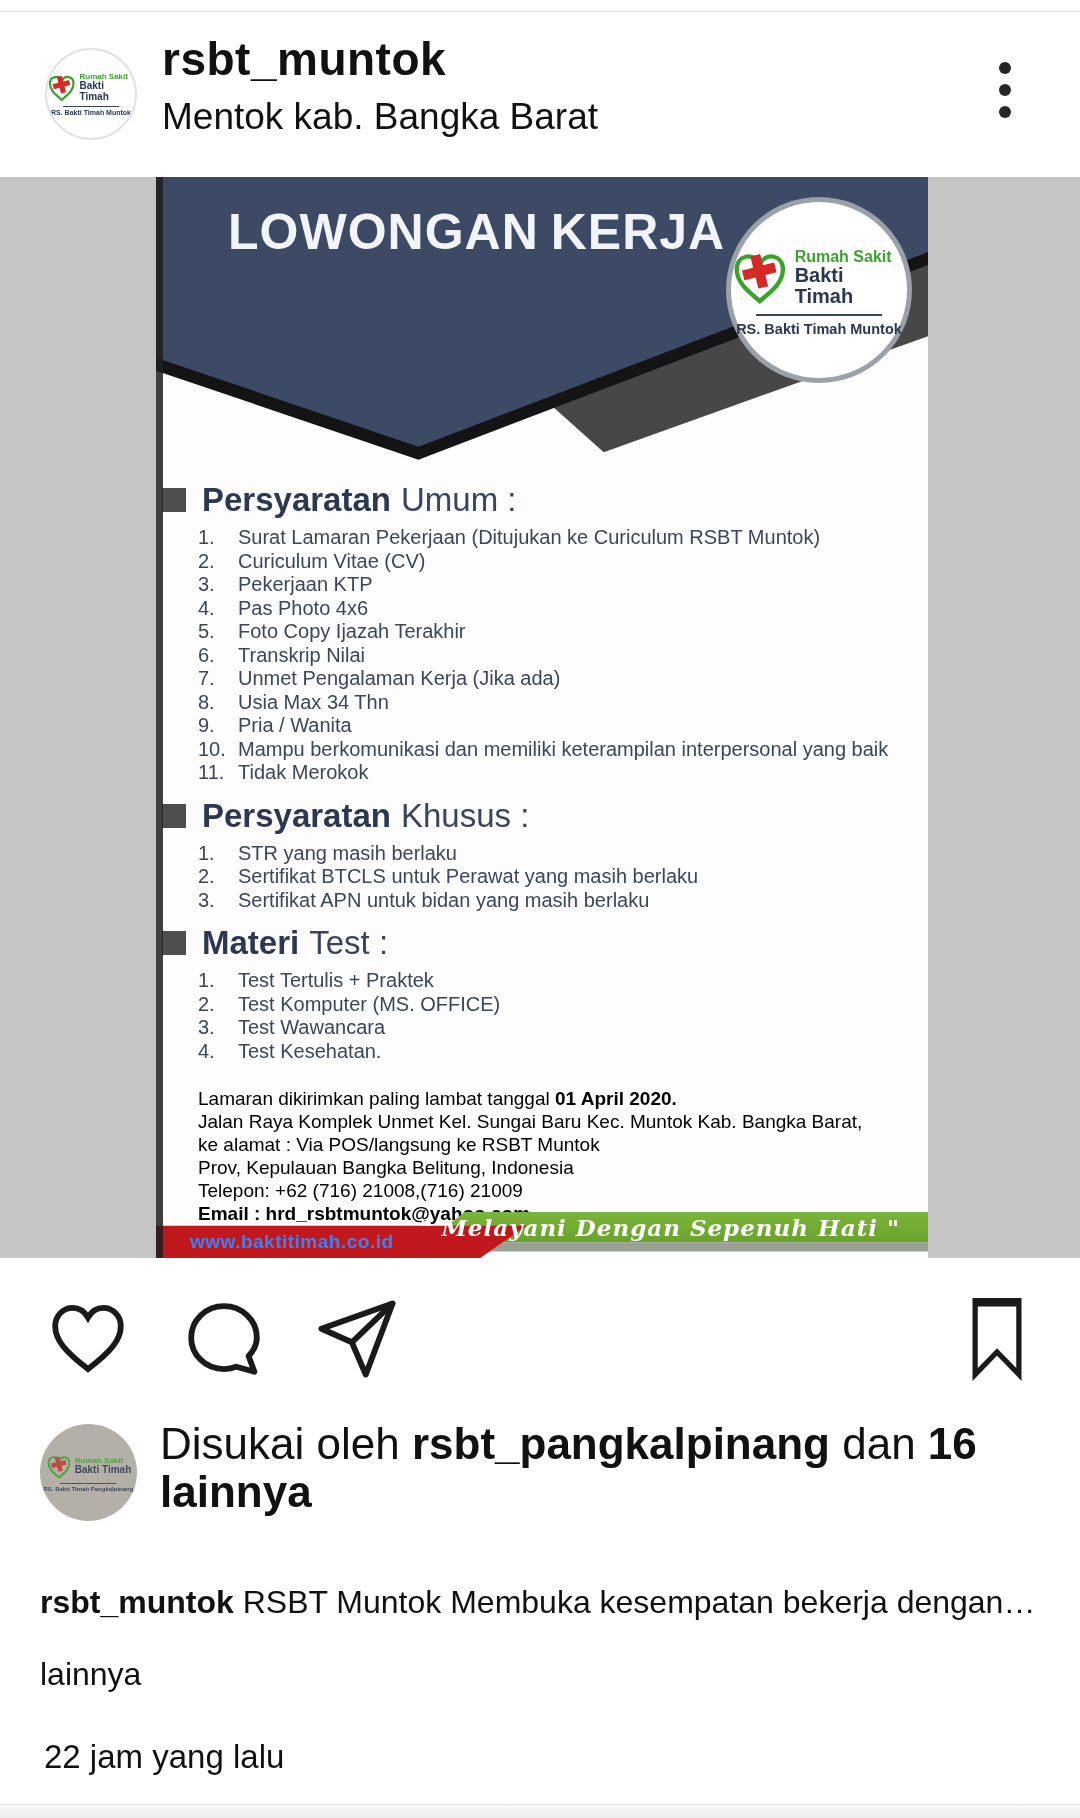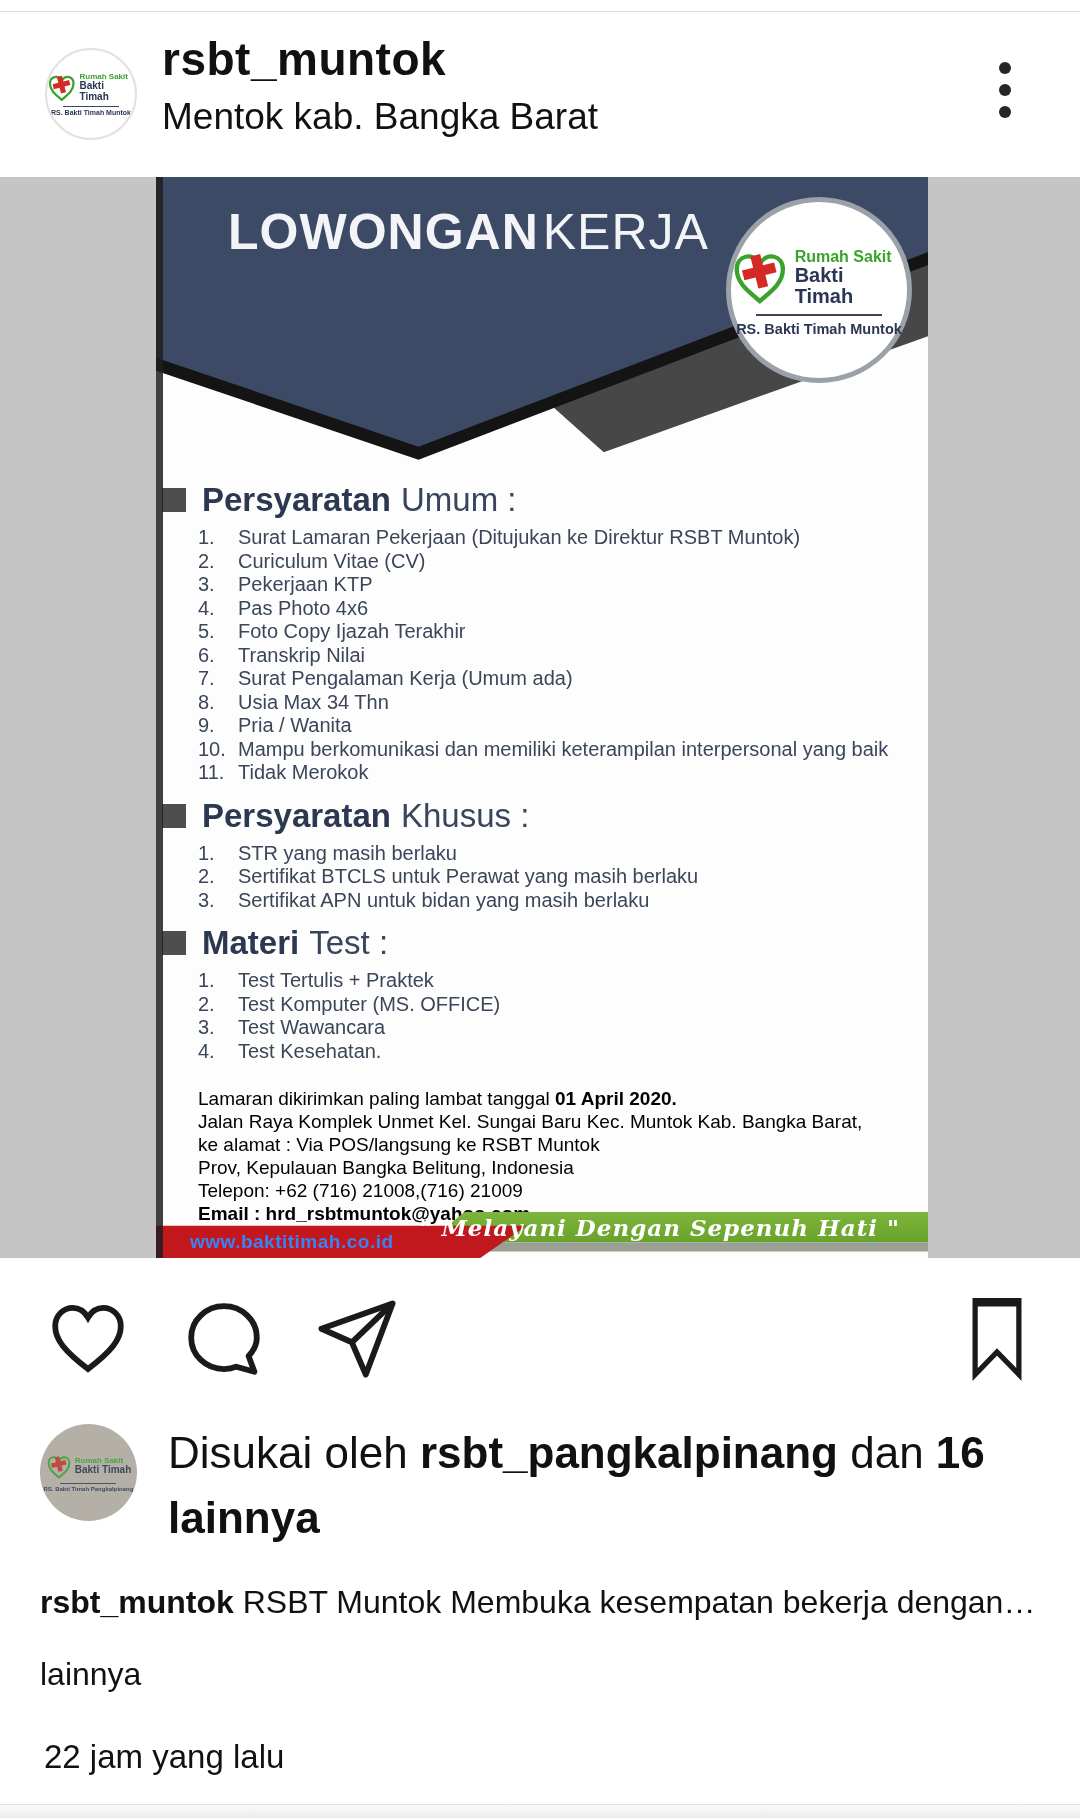--- a/index.html
+++ b/index.html
@@ -42,21 +42,21 @@
     position:absolute; left:0; top:13px; width:100%; height:278px; background:#141414;
     clip-path:polygon(0 0, 100% 0, 100% 27%, 34% 97%, 0 65%); z-index:2;
   }
   .banner .navy {
     position:absolute; left:0; top:0; width:100%; height:278px; background:#3d4a66;
     clip-path:polygon(0 0, 100% 0, 100% 27%, 34% 97%, 0 65%); z-index:3;
   }
   .banner-text { position:absolute; left:72px; top:26px; z-index:4; color:#f3f4f7; }
   .banner-title { font-size:50px; letter-spacing:1px; white-space:nowrap; }
   .banner-title .b { font-weight:700; }
-  .banner-title .l { font-weight:400; margin-left:4px; }
+  .banner-title .l { font-weight:700; margin-left:12px; }
   .banner-pos { font-size:34px; font-weight:700; margin-top:10px; line-height:46px; white-space:nowrap; }
 
   
   .logo-circle {
     position:absolute; right:16px; top:20px; width:186px; height:186px; border-radius:50%;
     background:#fff; border:5px solid #9ba1a8; z-index:5;
     display:flex; flex-direction:column; align-items:center; justify-content:center; padding-top:6px;
   }
   .logo-row { display:flex; align-items:center; gap:6px; }
   .logo-name { display:flex; flex-direction:column; line-height:1.05; }
@@ -96,21 +96,21 @@
   .icon-btn { position:absolute; cursor:pointer; }
   .icon-btn svg { display:block; }
 
   
   .likes { position:absolute; top:1420px; left:0; width:100%; }
   .likes-avatar {
     position:absolute; left:40px; top:4px; width:97px; height:97px; border-radius:50%;
     background:#b4b0a8; display:flex; flex-direction:column; align-items:center; justify-content:center;
     overflow:hidden;
   }
-  .likes-text { position:absolute; left:168px; top:0; width:880px; font-size:44px; line-height:65px; color:#111; }
+  .likes-text { position:absolute; left:160px; top:0; width:880px; font-size:44px; line-height:48px; color:#111; }
   .likes-text .bold { font-weight:700; }
 
   
   .caption { position:absolute; top:1566px; left:40px; width:1010px; font-size:32px; line-height:72px; color:#111; }
   .caption .bold { font-weight:700; }
 
   
   .timestamp { position:absolute; top:1738px; left:44px; font-size:33px; color:#111; }
 
   
@@ -194,21 +194,21 @@
 
     <div class="poster-content">
       <div class="sec-h">
         <span class="sq"></span>
         <span class="t-b">Persyaratan</span>
         <span class="t-r">Umum :</span>
       </div>
       <div>
           <div class="li-row">
             <span class="li-num">1.</span>
-            <span class="li-txt">Surat Lamaran Pekerjaan (Ditujukan ke Direktur RSBT Muntok)</span>
+            <span class="li-txt">Surat Lamaran Pekerjaan (Ditujukan ke Curiculum RSBT Muntok)</span>
           </div>
           <div class="li-row">
             <span class="li-num">2.</span>
             <span class="li-txt">Curiculum Vitae (CV)</span>
           </div>
           <div class="li-row">
             <span class="li-num">3.</span>
             <span class="li-txt">Pekerjaan KTP</span>
           </div>
           <div class="li-row">
@@ -218,21 +218,21 @@
           <div class="li-row">
             <span class="li-num">5.</span>
             <span class="li-txt">Foto Copy Ijazah Terakhir</span>
           </div>
           <div class="li-row">
             <span class="li-num">6.</span>
             <span class="li-txt">Transkrip Nilai</span>
           </div>
           <div class="li-row">
             <span class="li-num">7.</span>
-            <span class="li-txt">Surat Pengalaman Kerja (Umum ada)</span>
+            <span class="li-txt">Unmet Pengalaman Kerja (Jika ada)</span>
           </div>
           <div class="li-row">
             <span class="li-num">8.</span>
             <span class="li-txt">Usia Max 34 Thn</span>
           </div>
           <div class="li-row">
             <span class="li-num">9.</span>
             <span class="li-txt">Pria / Wanita</span>
           </div>
           <div class="li-row">

